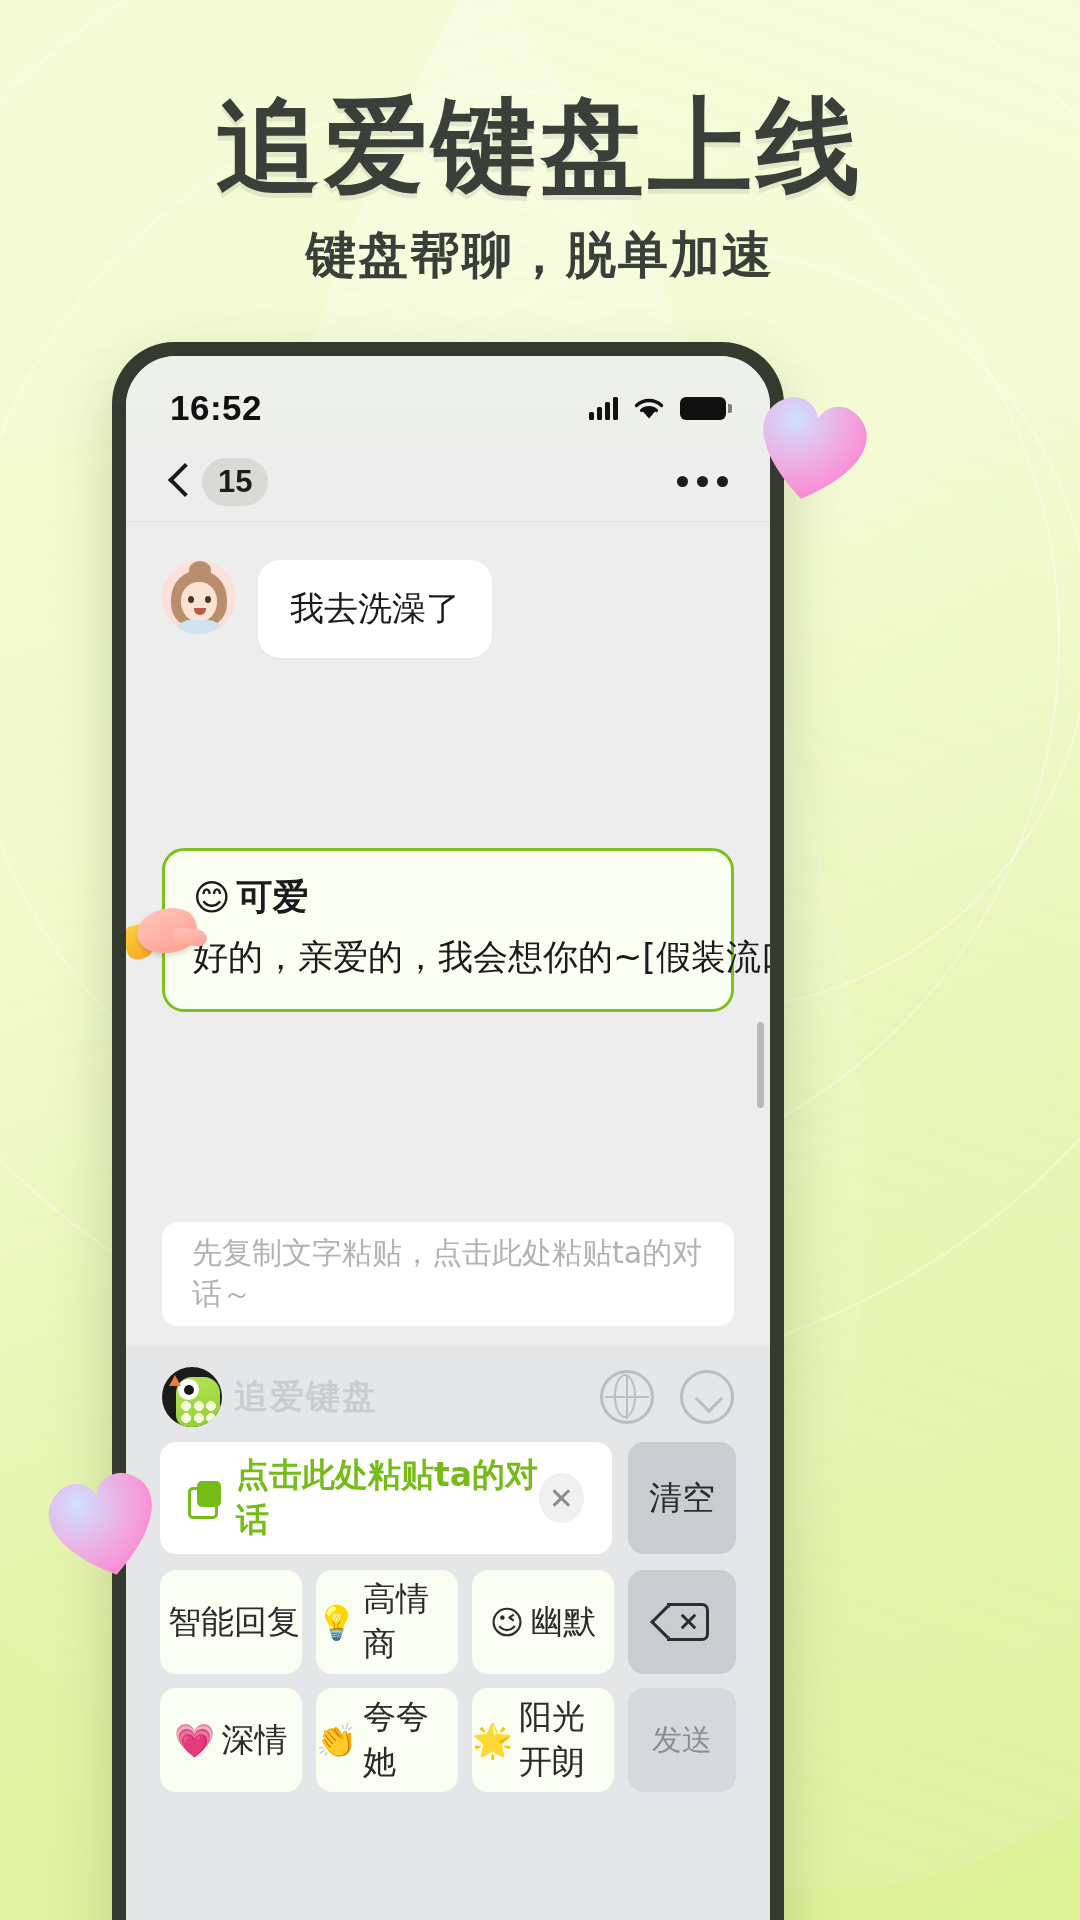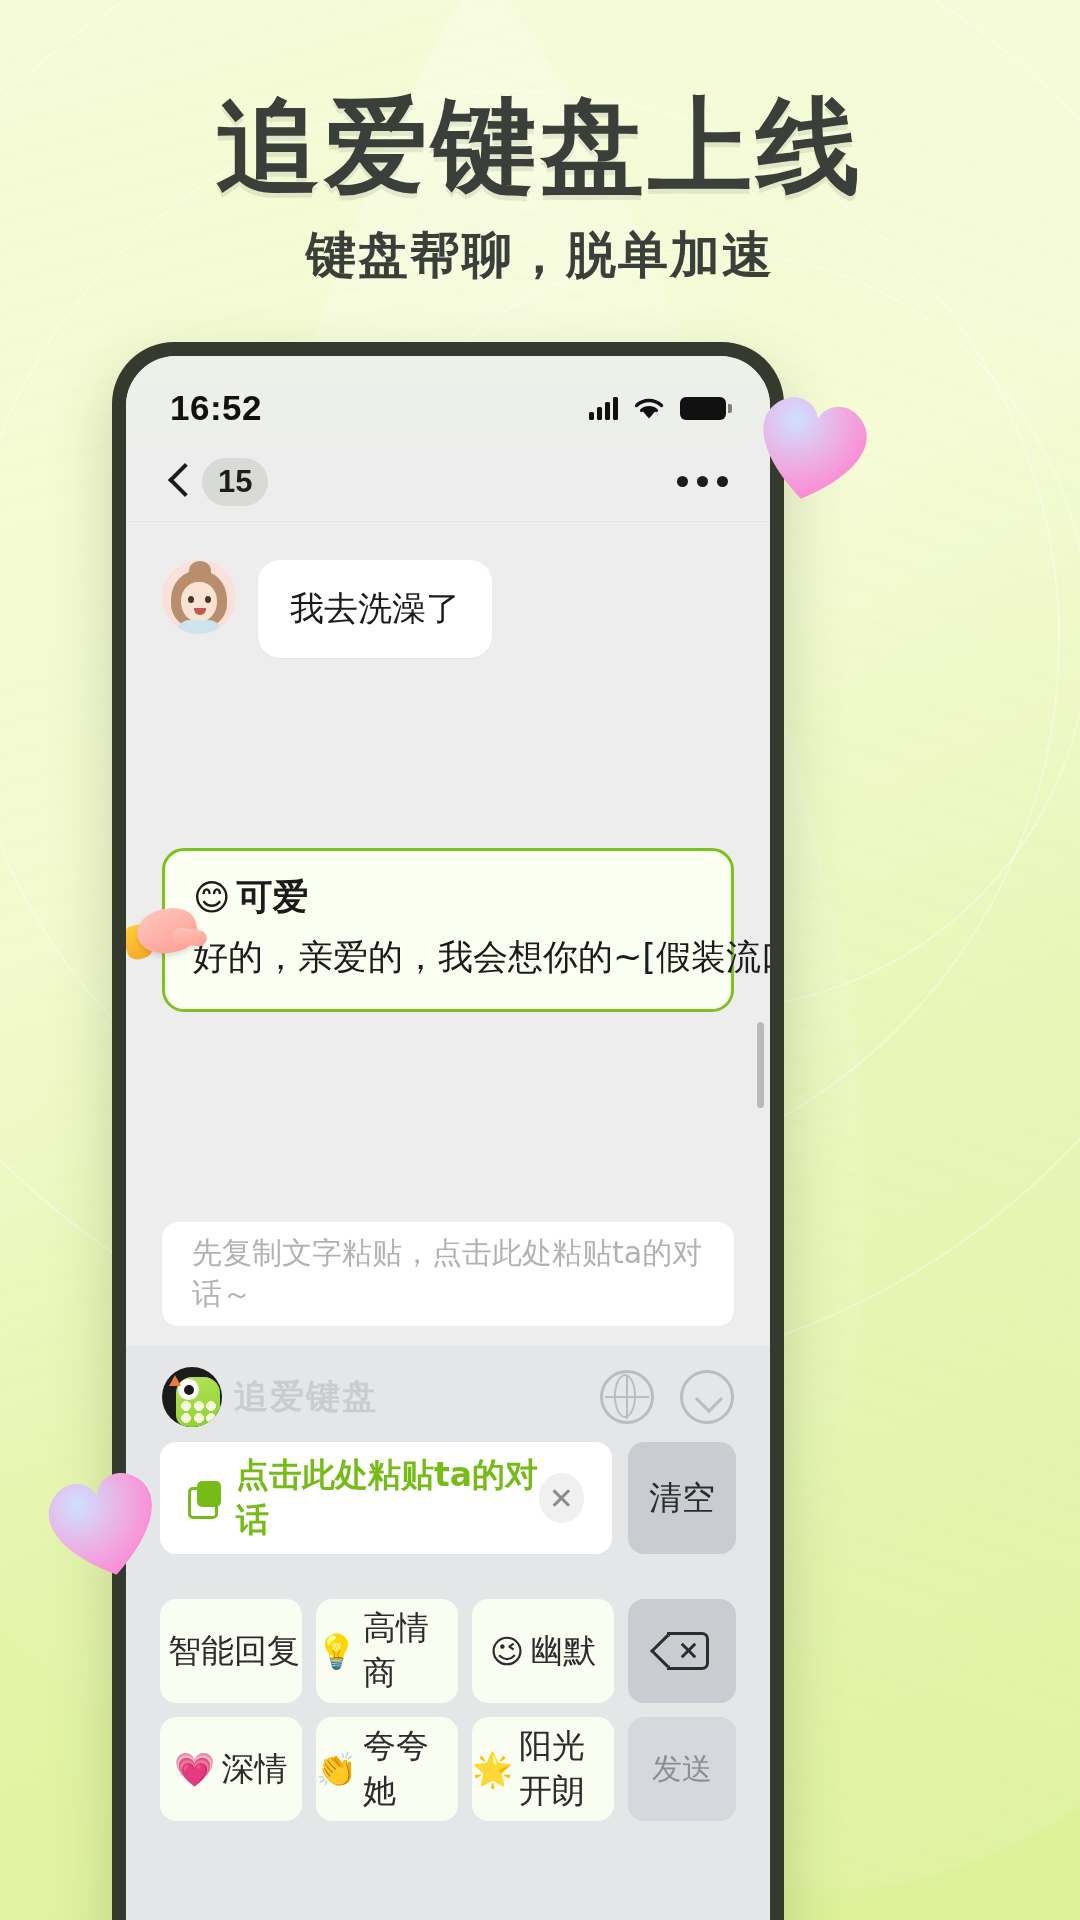--- a/index.html
+++ b/index.html
@@ -305,21 +305,21 @@
     background:#f0f0f0; display:flex;align-items:center;justify-content:center;
     color:#8c8c8c; font-size:30px; font-weight:400;
   }
   #clear-btn{
     width:108px; height:112px; background:#c9ccd1; border-radius:16px;
     display:flex;align-items:center;justify-content:center;
     font-size:33px; color:#2c2c2c; font-weight:500;
     font-family:"DejaVu Sans","Liberation Sans",sans-serif;
   }
 
-  #kb-tag-grid{ padding:16px 12px 0 12px;margin-top:29px;}
+  #kb-tag-grid{ padding:16px 12px 0 12px;}
   .tag-row{ display:flex; gap:14px; margin-bottom:14px;}
   .tag-btn{
     flex:1; height:104px; background:#fafdf2; border-radius:16px;
     display:flex; align-items:center; justify-content:center; gap:6px;
     font-size:33px; color:#2c2c2c;
     font-family:"DejaVu Sans","Liberation Sans",sans-serif;
   }
   .key-btn{
     width:108px; height:104px; background:#c9ccd1; border-radius:16px;
     display:flex; align-items:center; justify-content:center; flex:none;

